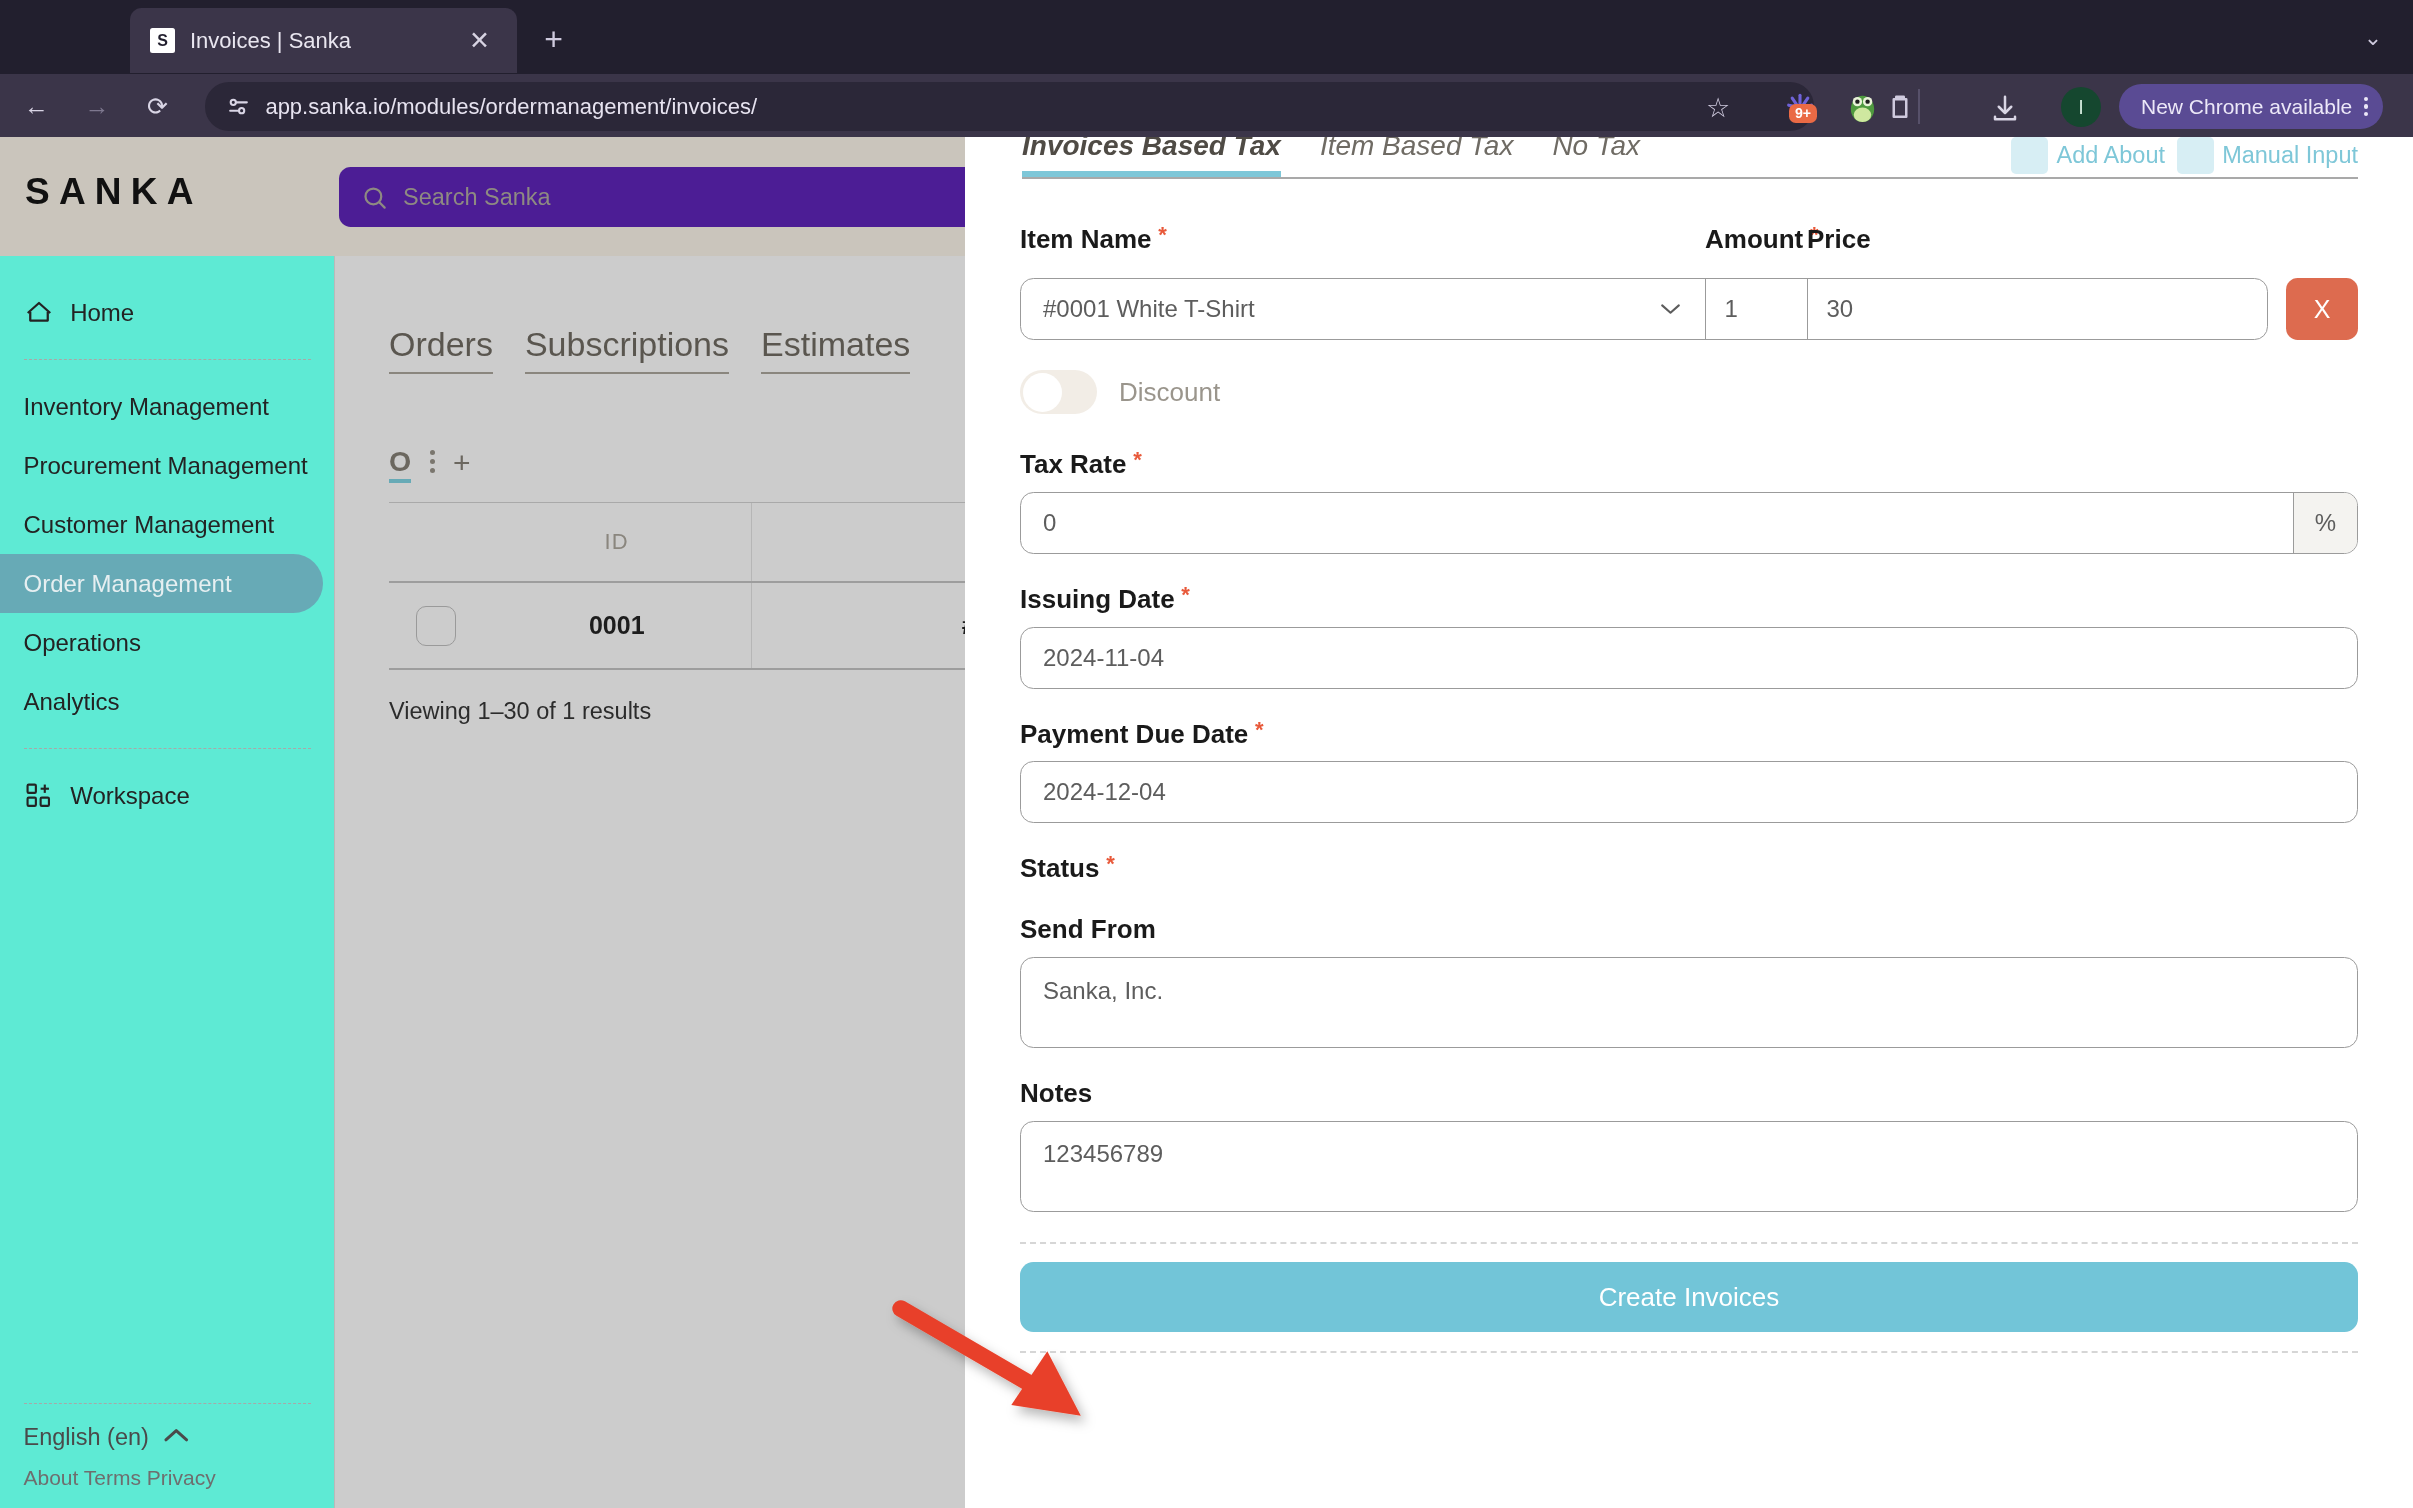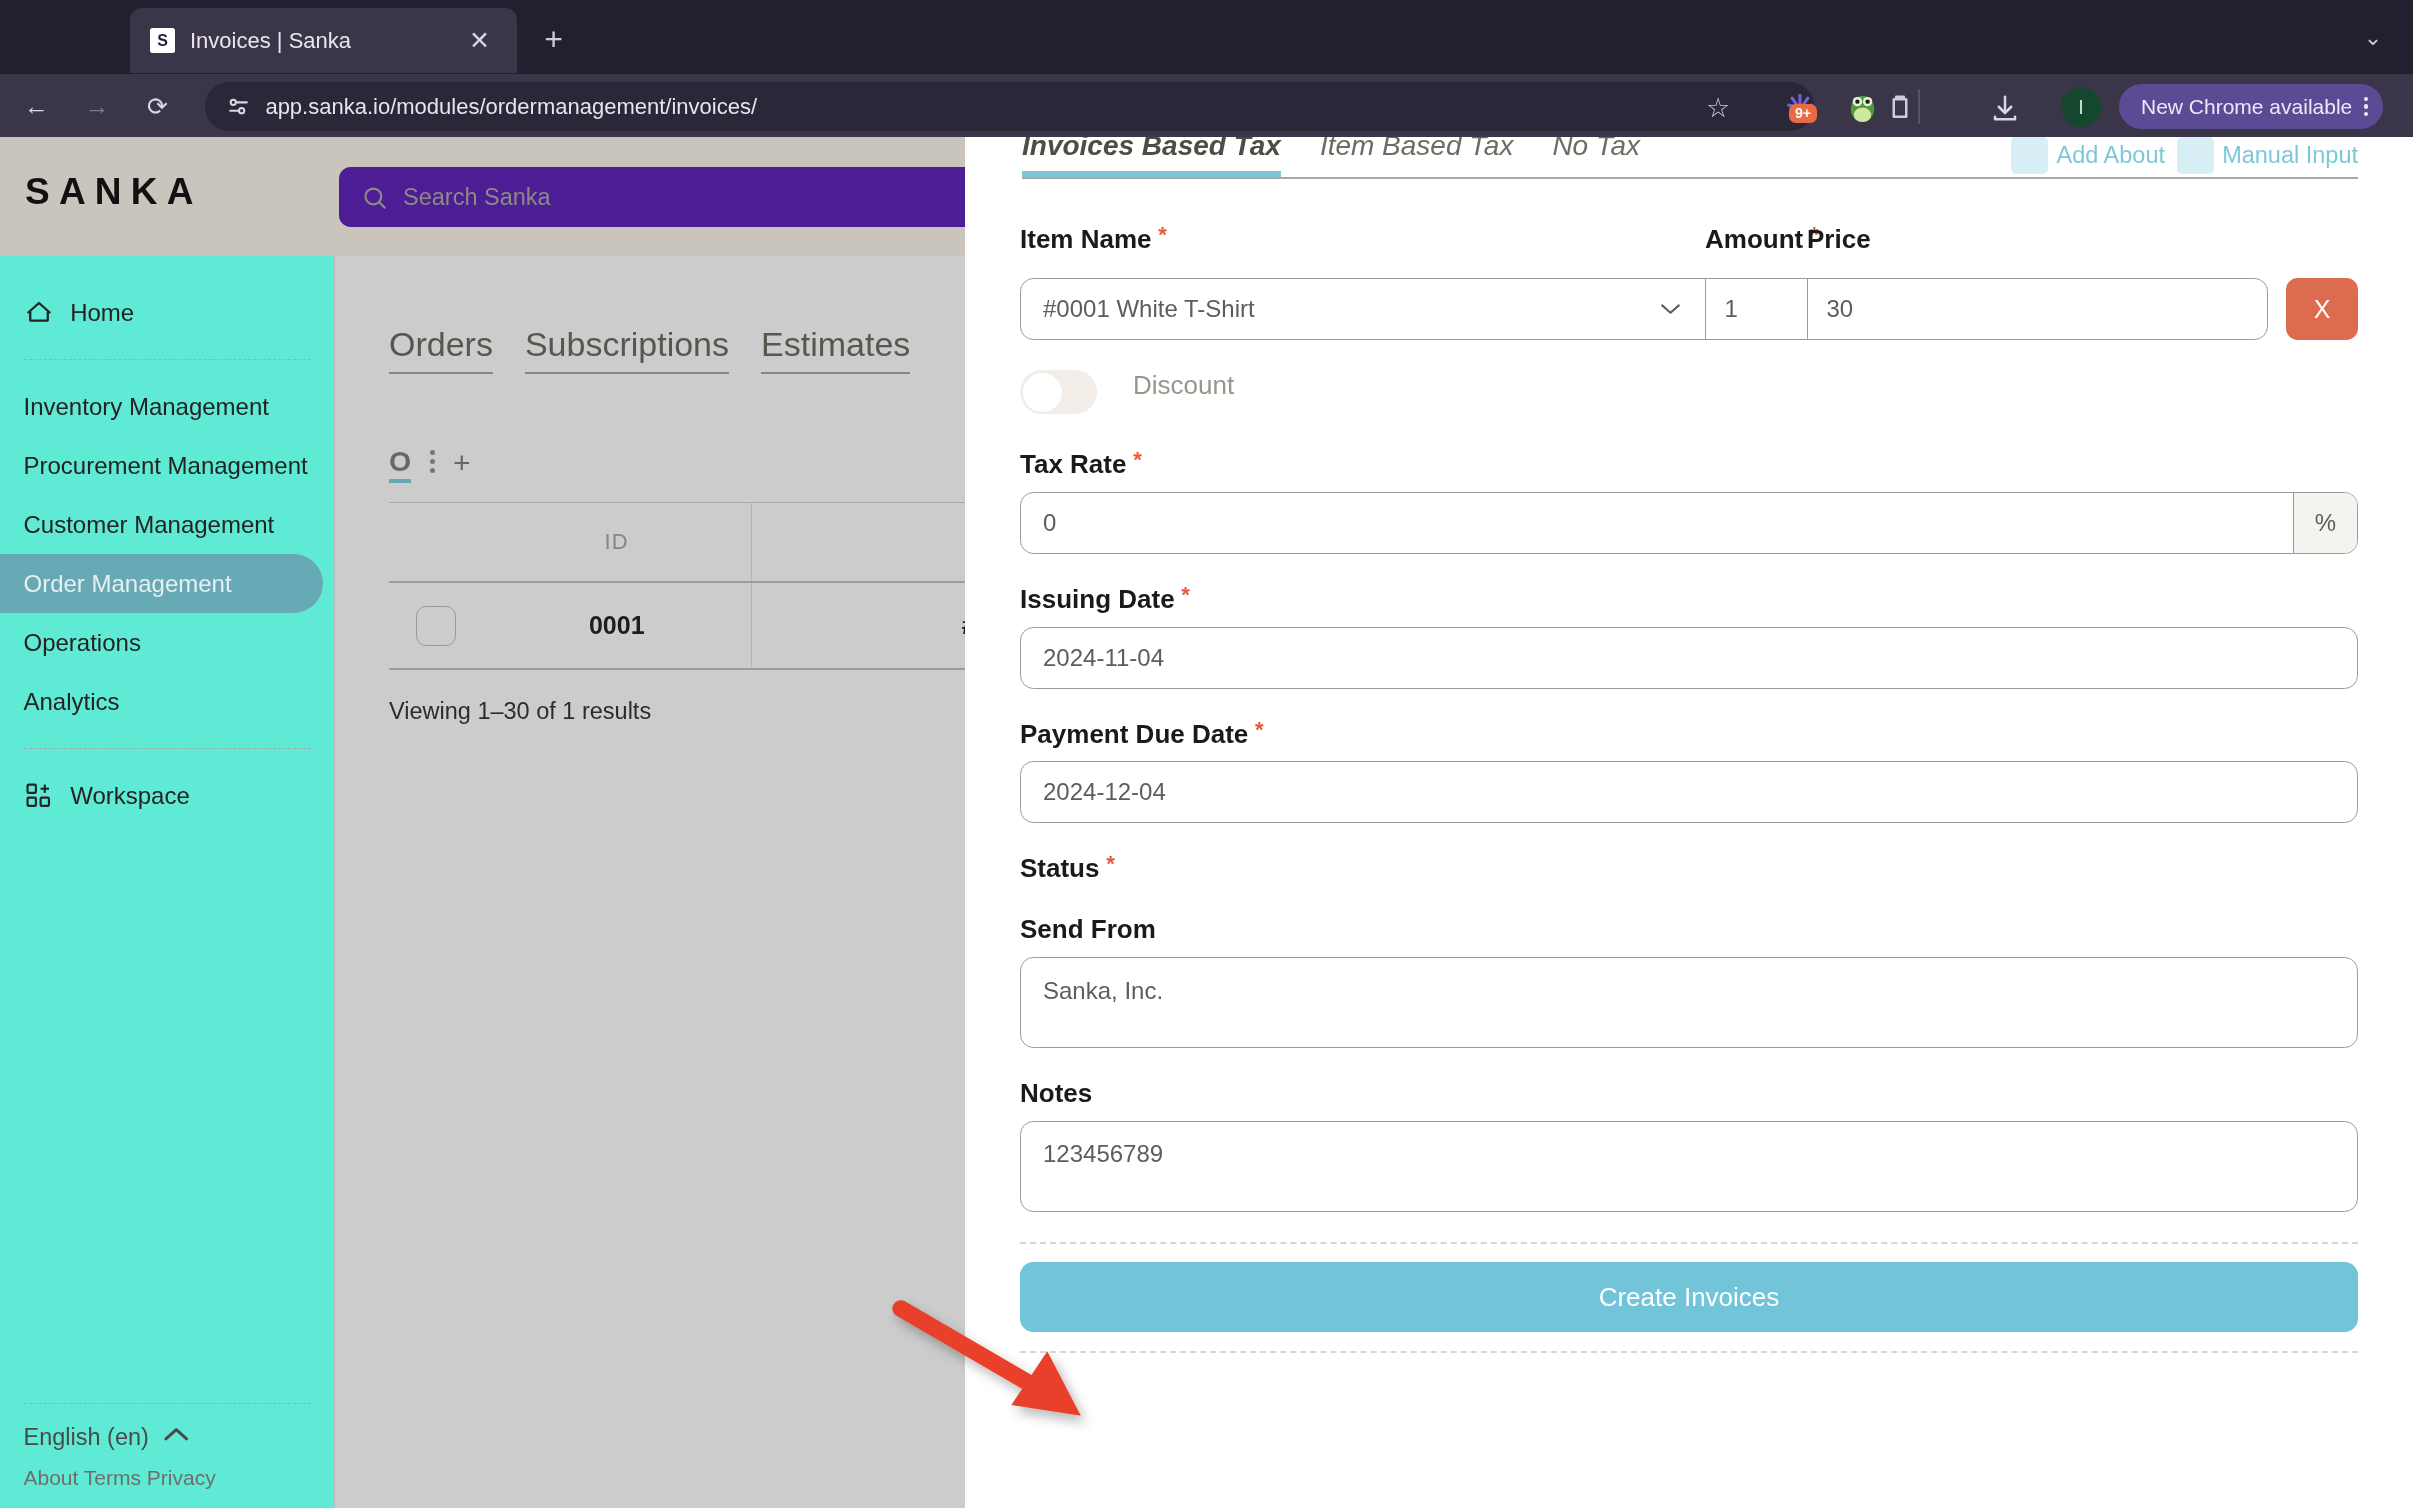--- a/index.html
+++ b/index.html
@@ -150,21 +150,21 @@
   .side-sep {
     margin: 17px 23.5px; border-top: 1.7px dashed #a8a8a8;
   }
   .side-icon {
     width: 35px; margin-right: 11.7px; display: flex; align-items: center;
   }
   #sidebar-footer {
     position: absolute; left: 0; bottom: 0; width: 334px; padding: 0 23.5px 18.4px 23.5px;
   }
   #lang-row {
-    display: flex; align-items: flex-start; color: #4a4a4a; font-size: 23.5px;
+    display: flex; align-items: flex-end; color: #4a4a4a; font-size: 23.5px;
     margin-bottom: 15px;
   }
   #lang-chev { margin-left: 13.4px; font-size: 22px; }
   #legal-row { color: #6e6e6e; font-size: 21px; }
 
   
   #main {
     position: absolute; left: 337px; top: 119px; width: 2077px; height: 1252px;
     overflow: hidden;
   }
@@ -276,21 +276,21 @@
     font-size: 24px; color: #5d5d5d; height: 100%;
   }
   #item-remove {
     width: 72px; height: 62px; margin-left: 18.4px;
     background: #dd6b4f; color: #ffffff; border-radius: 11.7px;
     display: flex; align-items: center; justify-content: center;
     font-size: 25px;
   }
 
   #discount-row {
-    display: flex; align-items: flex-start; gap: 36px; margin: 30px 0 35px 0;
+    display: flex; align-items: center; gap: 22px; margin: 30px 0 35px 0;
   }
   #discount-toggle {
     width: 77px; height: 44px; border-radius: 22px; background: #f2ede6;
     position: relative;
   }
   #discount-toggle .knob {
     position: absolute; left: 2.5px; top: 2.5px; width: 39px; height: 39px;
     border-radius: 50%; background: #ffffff;
   }
   #discount-label { font-size: 26px; color: #9a958c; }

